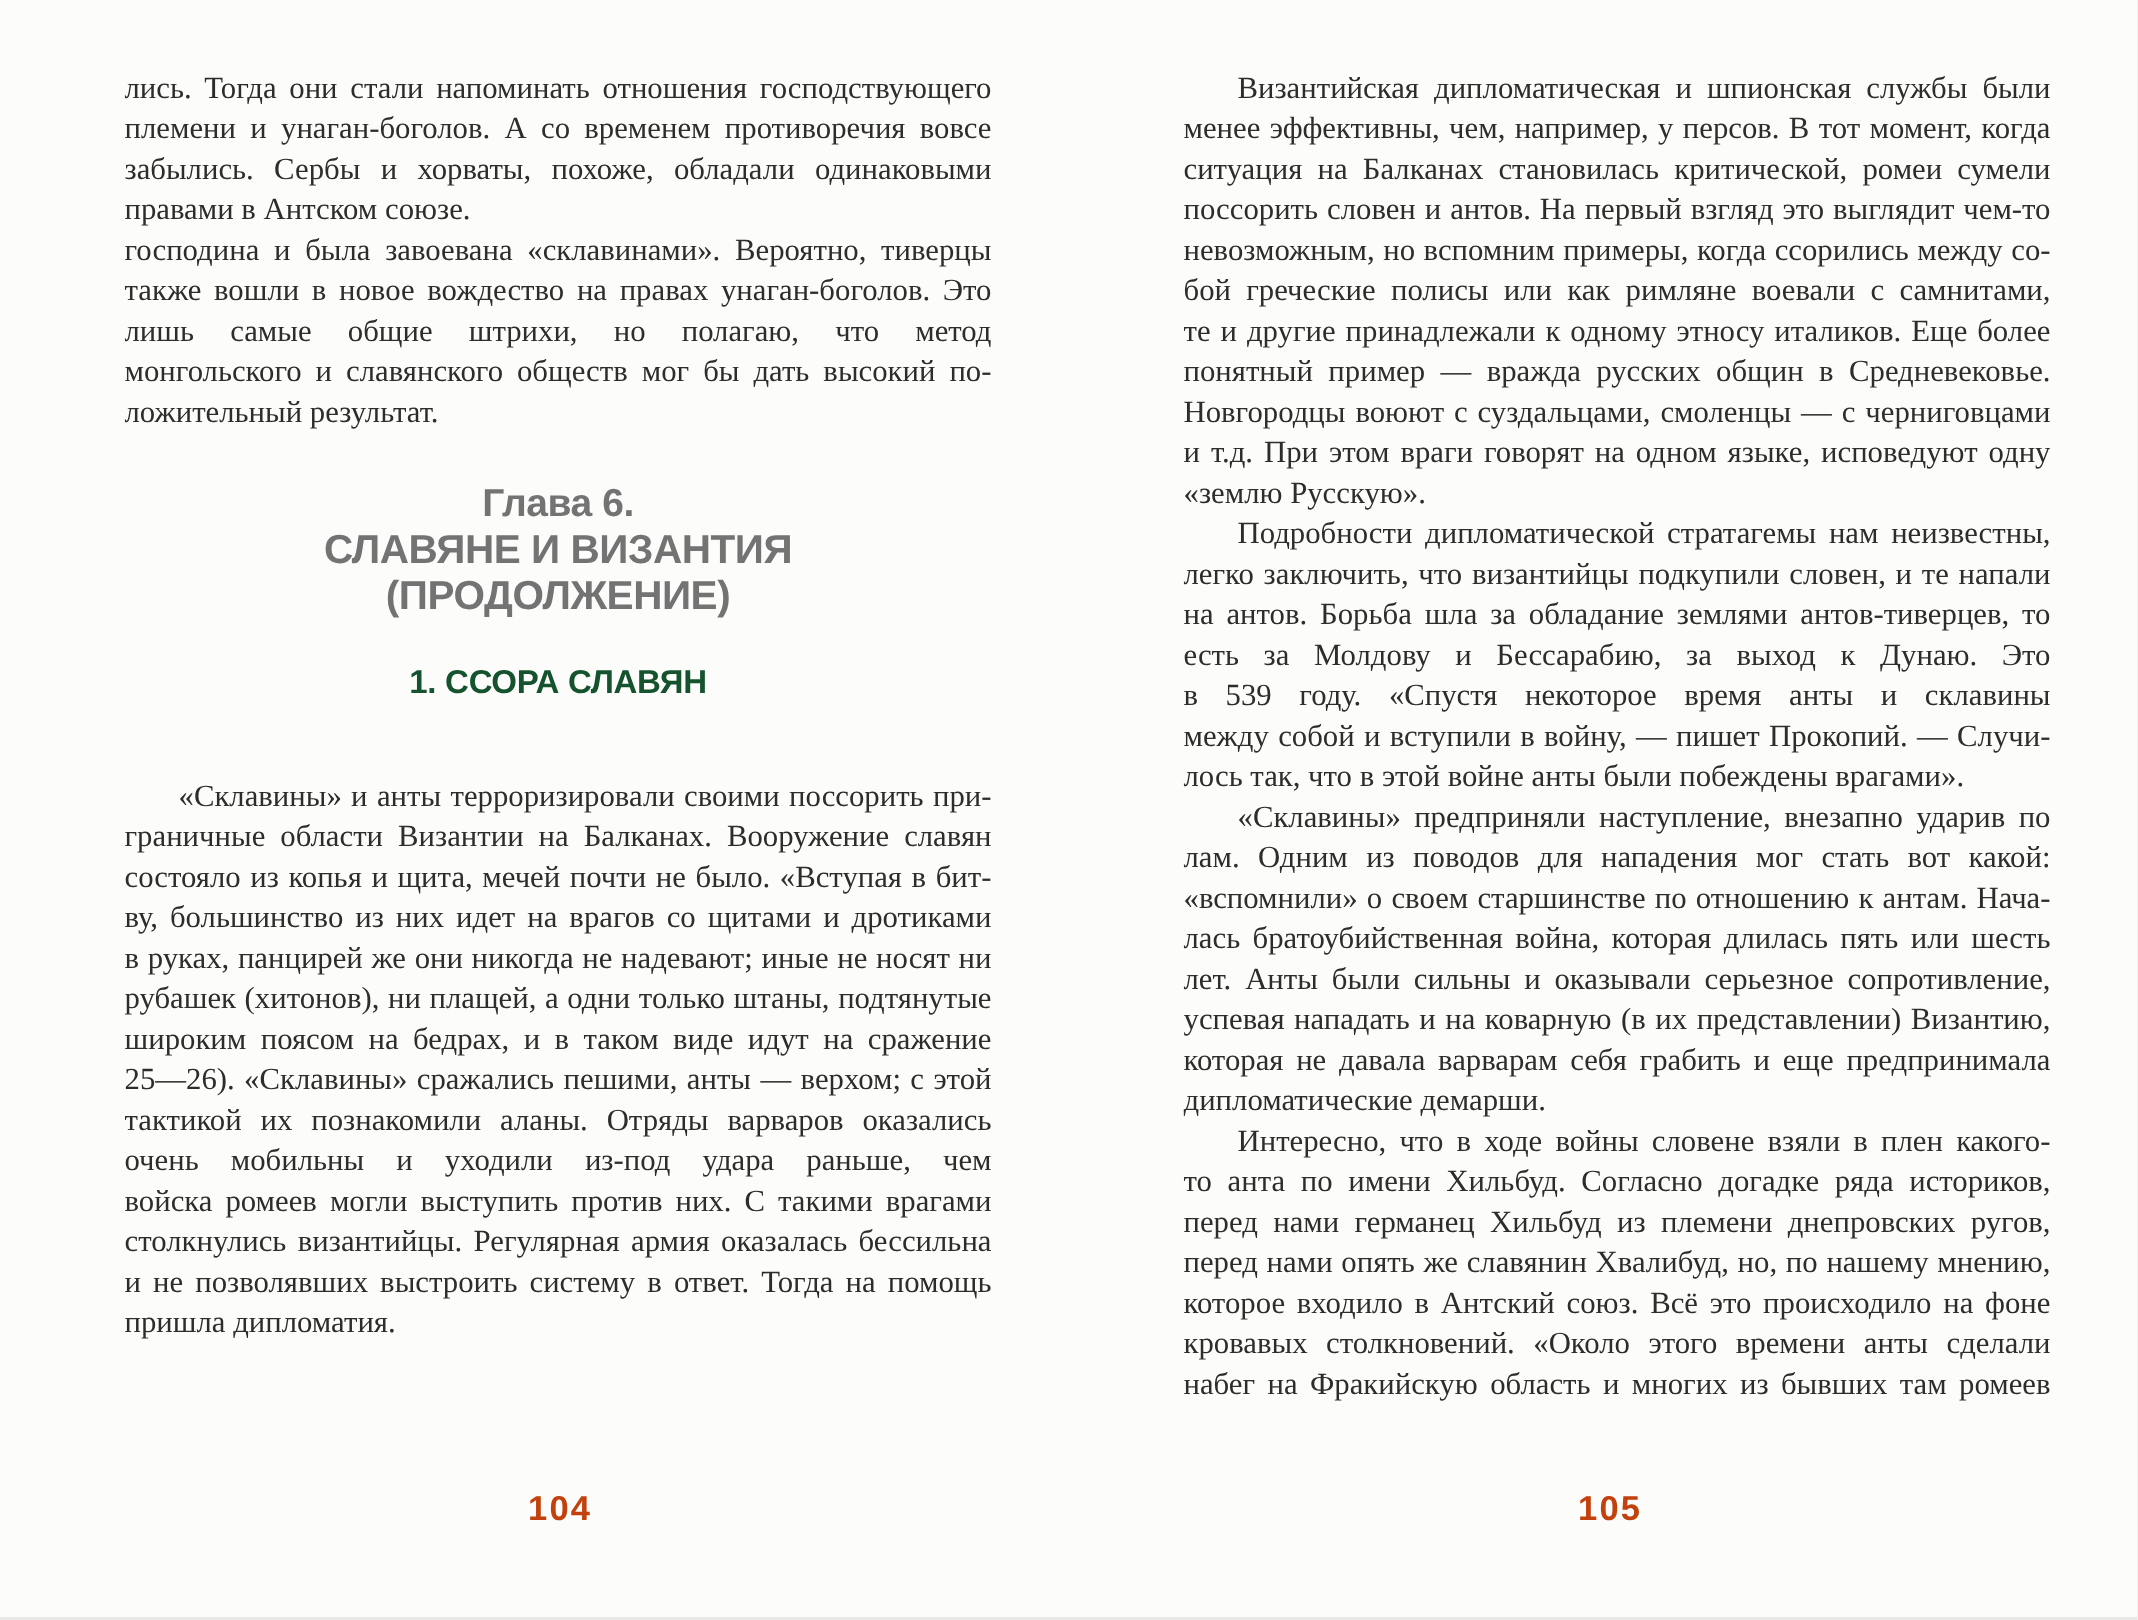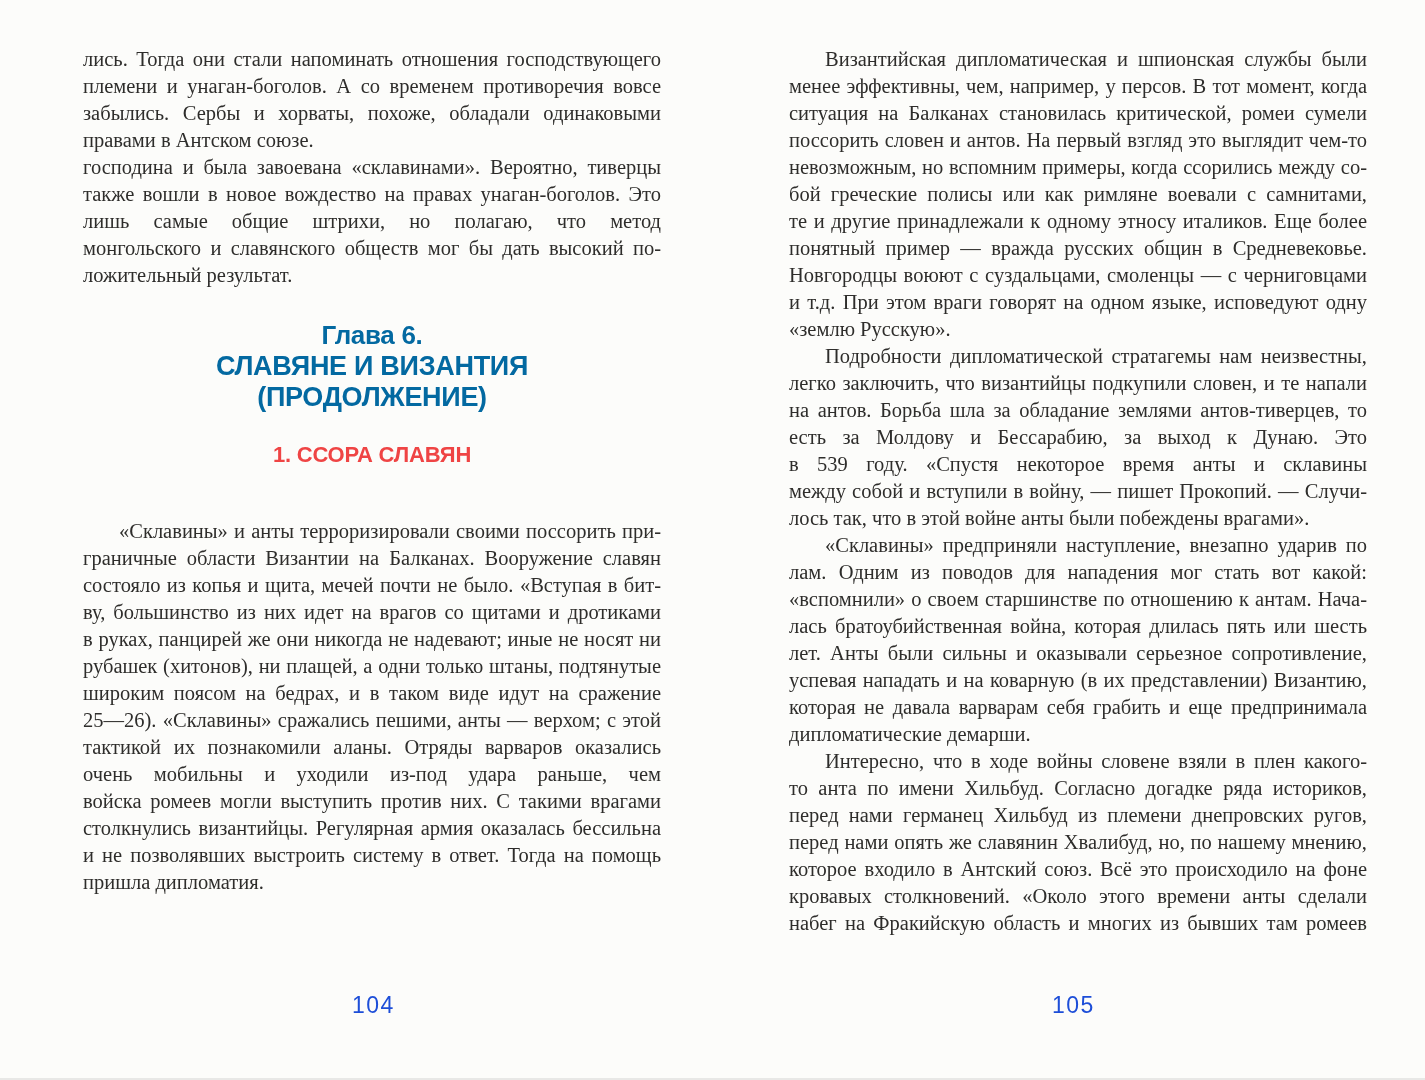--- a/index.html
+++ b/index.html
@@ -27,44 +27,44 @@
     white-space: normal;
   }
   .line.last   { text-align-last: left; }
   .line.indent { text-indent: 36px; }
 
   .chapter-heading {
     margin-top: 31px;
     text-align: center;
     font-family: "Liberation Sans", sans-serif;
     font-weight: 700;
-    color: #0369a1;
+    color: #737373;
     letter-spacing: -0.3px;
   }
   .chapter-heading .hline { font-size: 27px; line-height: 31px; }
   .chapter-heading .hline.ch-first { font-size: 26px; }
 
   .section-heading {
     margin-top: 28px;
     margin-bottom: 49px;
     text-align: center;
     font-family: "Liberation Sans", sans-serif;
     font-weight: 700;
-    color: #ef4444;
+    color: #14532d;
     letter-spacing: -0.2px;
   }
   .section-heading .hline { font-size: 22px; line-height: 28px; }
 
   .page-number {
     position: absolute;
     top: 992px;
     font-family: "Liberation Sans", sans-serif;
     font-size: 23px;
-    font-weight: 400;
-    color: #1d4ed8;
+    font-weight: 700;
+    color: #c2410c;
     letter-spacing: 1.5px;
   }
   .page-number.pn-left  { left: 352px; }
   .page-number.pn-right { left: 1052px; }
 </style>
 </head>
 <body>
 
 <div class="spread">
   <div class="page left">

